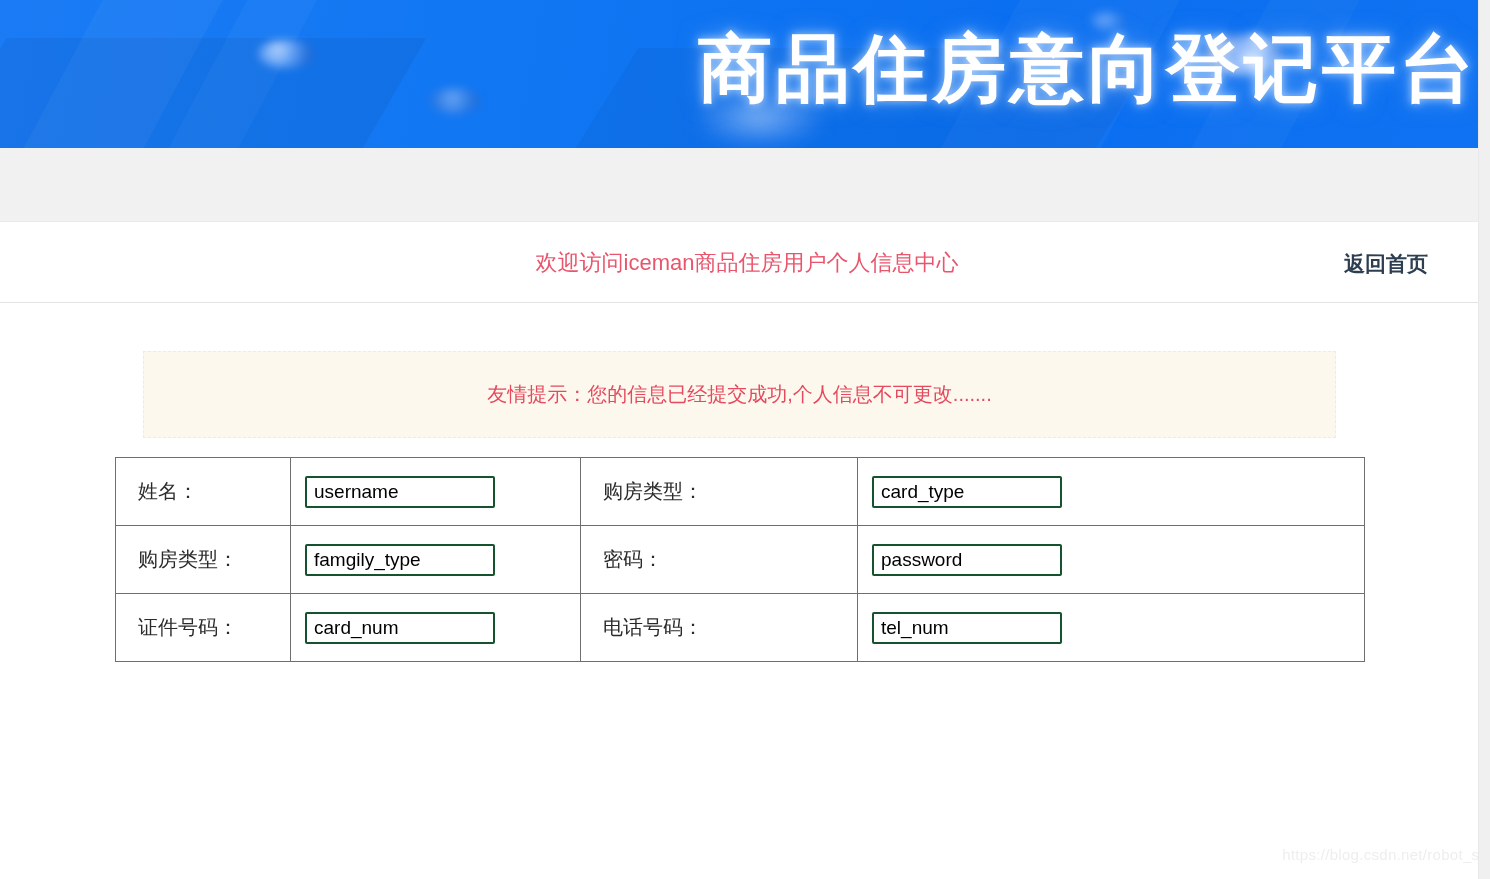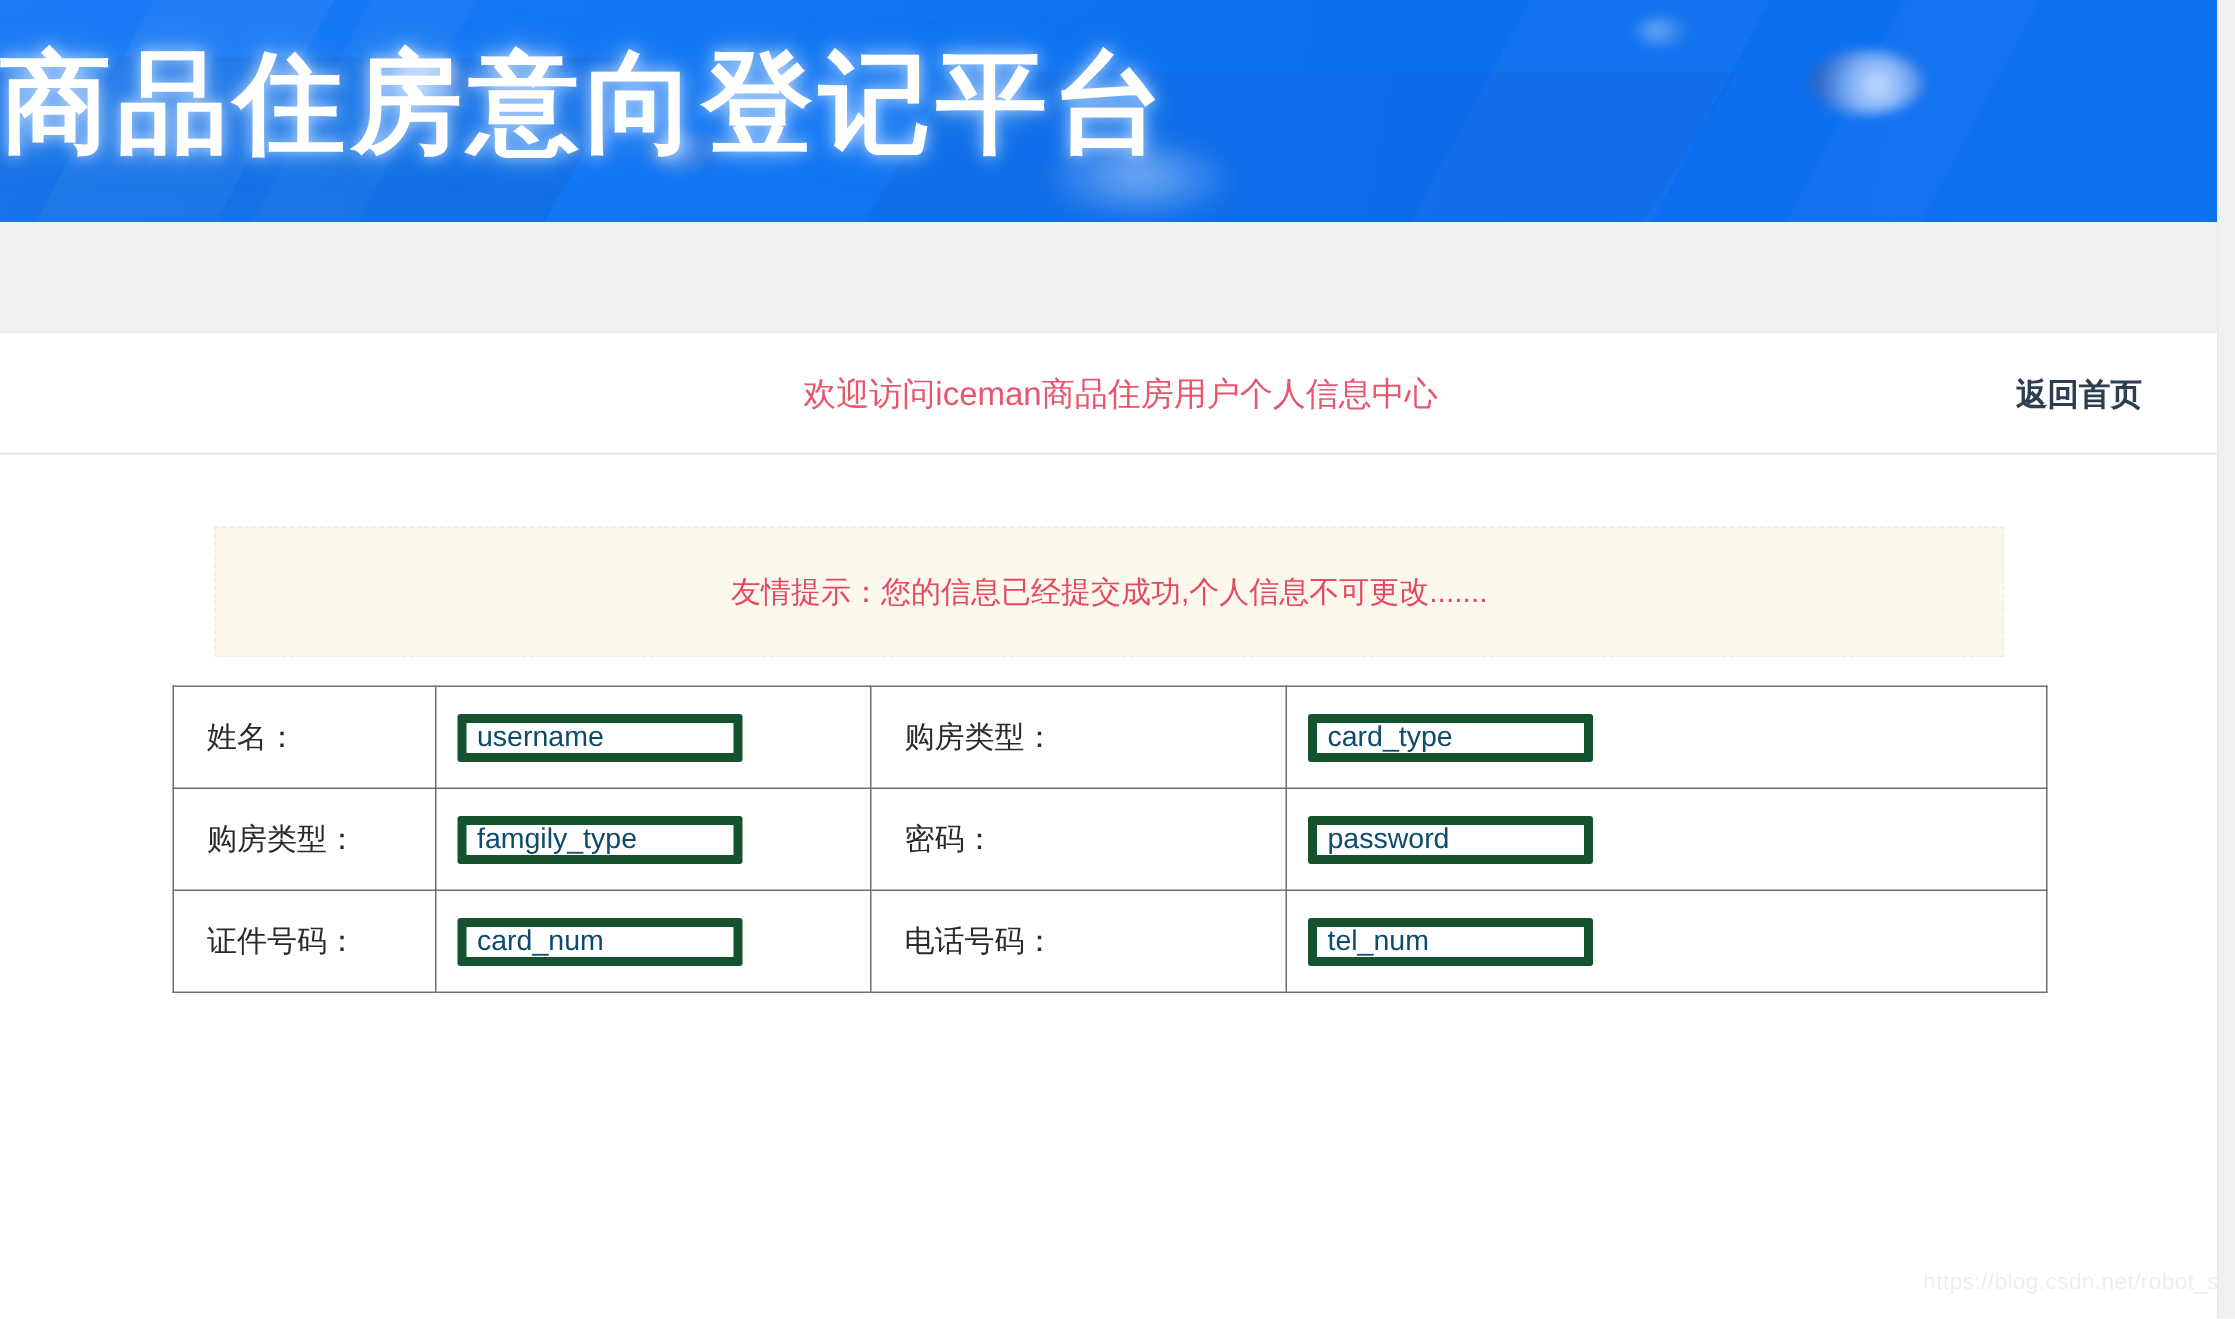--- a/index.html
+++ b/index.html
@@ -83,21 +83,21 @@
   .sphere.s5 {
     left: 1090px; top: 12px; width: 36px; height: 18px;
     background: radial-gradient(circle at 40% 40%, #cfe2ff 0%, #5e9af4 55%, #225fb8 100%);
     opacity: .45;
   }
 
   .banner-title {
     position: absolute;
     left: 0; right: 0;
     top: 14px;
-    text-align: left;
+    text-align: right;
     color: #ffffff;
     font-size: 74px;
     line-height: 110px;
     font-weight: bold;
     letter-spacing: 4px;
     text-shadow: 0 0 10px rgba(255,255,255,0.65), 0 0 22px rgba(180,215,255,0.5);
     white-space: nowrap;
   }
 
   
@@ -182,24 +182,24 @@
   }
   .info-table td.label { width: 175px; }
   .info-table td.field-l { width: 290px; padding-left: 14px; }
   .info-table td.label-r { width: 277px; }
   .info-table td.field-r { width: 507px; padding-left: 14px; }
 
   .info-table input {
     width: 190px;
     height: 32px;
     padding: 0 7px;
-    border: 6px solid #14532d;
+    border: 2px solid #14532d;
     border-radius: 2px;
     background: #ffffff;
-    color: #0c4a6e;
+    color: #000000;
     font-size: 19px;
     font-family: "Liberation Sans", "DejaVu Sans", sans-serif;
     outline: none;
   }
   .info-table input::placeholder { color: #555555; opacity: 1; }
 
   
   .watermark {
     position: absolute;
     right: 2px;

